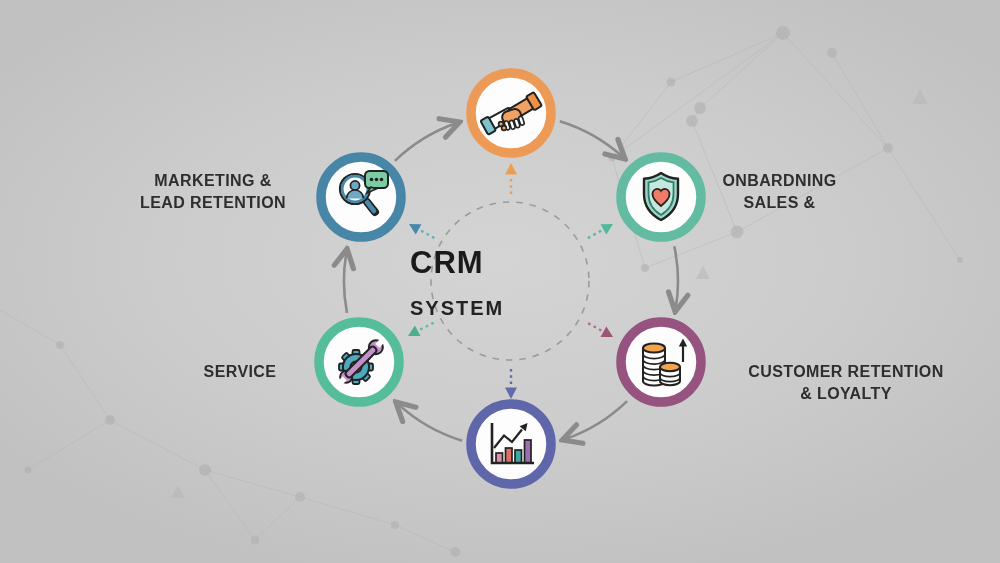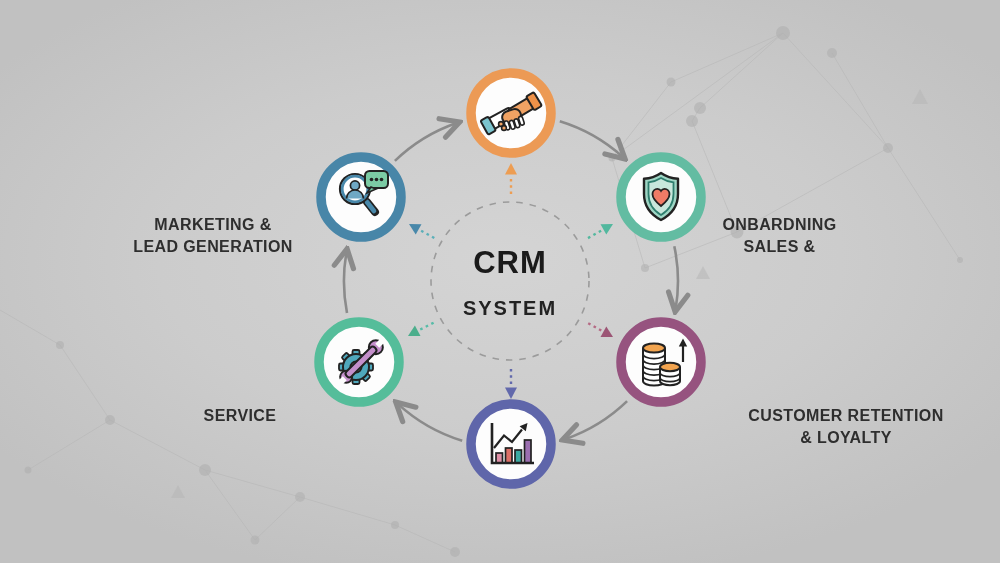--- a/index.html
+++ b/index.html
@@ -4,28 +4,28 @@
 <style>
   html,body{margin:0;padding:0;background:#cbcbcb;}
   .stage{
     position:relative;width:1000px;height:563px;overflow:hidden;
     background:radial-gradient(ellipse 62% 58% at 50% 46%, #d4d4d4 0%, #cccccc 55%, #c1c1c1 100%);
     font-family:"Liberation Sans", sans-serif;
   }
   svg.layer{position:absolute;left:0;top:0;width:1000px;height:563px;}
   .label{
     position:absolute;font-size:16px;font-weight:700;color:#2e2e2e;
-    letter-spacing:0.4px;line-height:22px;margin-top:44px;
+    letter-spacing:0.4px;line-height:22px;
   }
   .label div{display:block;}
   #label-marketing{left:93px;top:170px;width:240px;text-align:center;}
   #label-sales{left:682px;top:170px;width:195px;text-align:center;}
   #label-retention{left:731px;top:361px;width:230px;text-align:center;}
   #label-service{left:140px;top:361px;width:200px;text-align:center;}
-  #center-text{position:absolute;left:410px;top:247px;width:200px;text-align:center;color:#1a1a1a;}
+  #center-text{position:absolute;left:410px;top:247px;width:200px;color:#1a1a1a;}
   #center-text .crm-title{font-size:31px;font-weight:800;letter-spacing:1px;line-height:32px;}
   #center-text .crm-sub{font-size:20px;font-weight:700;letter-spacing:2px;line-height:24px;margin-top:17px;color:#222;}
 </style>
 </head>
 <body>
 
 <div class="stage">
 
   <svg class="layer">
     <g stroke="#b6b6b6" stroke-width="1" opacity="0.55">
@@ -219,21 +219,21 @@
     </g>
   </svg>
 
   <div id="center-text">
     <div class="crm-title">CRM</div>
     <div class="crm-sub">SYSTEM</div>
   </div>
 
   <div class="label" id="label-marketing">
     <div>MARKETING &amp;</div>
-    <div>LEAD GENERATION</div>
+    <div>LEAD RETENTION</div>
   </div>
   <div class="label" id="label-sales">
     <div>ONBARDNING</div>
     <div>SALES &amp;</div>
   </div>
   <div class="label" id="label-retention">
     <div>CUSTOMER RETENTION</div>
     <div>&amp; LOYALTY</div>
   </div>
   <div class="label" id="label-service">

